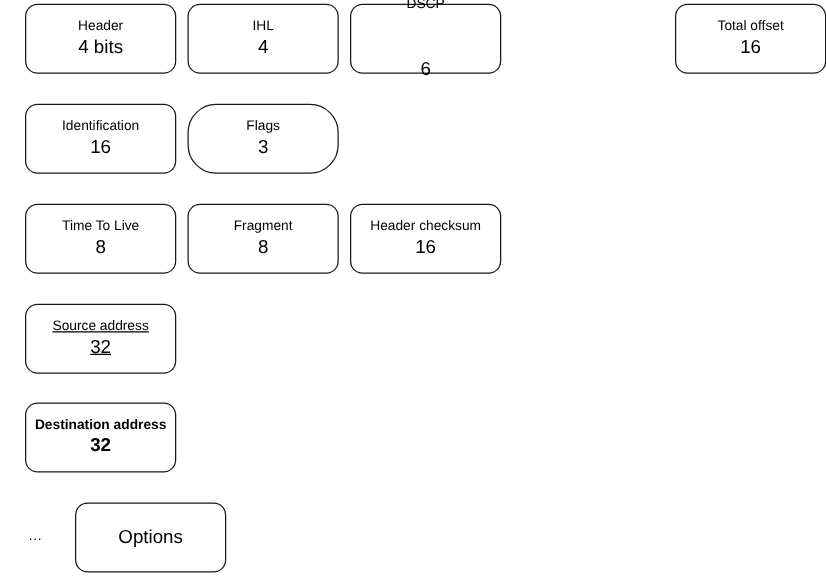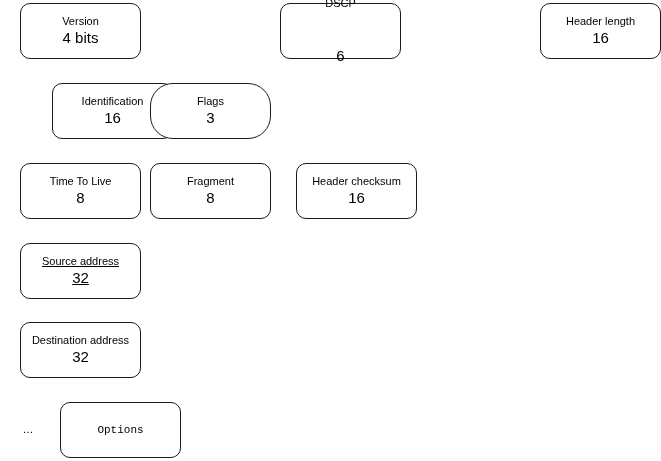--- a/index.html
+++ b/index.html
@@ -44,72 +44,75 @@
   }
   .ellipsis {
     position: absolute;
     font-size: 11px;
     color: #000000;
     letter-spacing: 0.5px;
     line-height: 1;
     white-space: nowrap;
   }
   .single-label {
-    font-size: 11px;
+    font-size: 15px;
     color: #000000;
     white-space: nowrap;
-    font-family: Liberation Mono, monospace;
   }
 </style>
 </head>
 <body>
 
 <div id="canvas">
 
   <div class="field-box" style="left:20px; top:3px; width:121px; height:56px;">
-    <span class="field-name">Version</span>
+    <span class="field-name">Header</span>
     <span class="field-bits">4 bits</span>
+  </div>
+  <div class="field-box" style="left:150px; top:3px; width:121px; height:56px;">
+    <span class="field-name">IHL</span>
+    <span class="field-bits">4</span>
   </div>
   <div class="field-box" style="left:280px; top:3px; width:121px; height:56px;gap:36px;">
     <span class="field-name">DSCP</span>
     <span class="field-bits">6</span>
   </div>
   <div class="field-box" style="left:540px; top:3px; width:121px; height:56px;">
-    <span class="field-name">Header length</span>
+    <span class="field-name">Total offset</span>
     <span class="field-bits">16</span>
   </div>
 
-  <div class="field-box" style="left:20px; top:83px; width:121px; height:56px;margin-left:32px;">
+  <div class="field-box" style="left:20px; top:83px; width:121px; height:56px;">
     <span class="field-name">Identification</span>
     <span class="field-bits">16</span>
   </div>
   <div class="field-box" style="left:150px; top:83px; width:121px; height:56px;border-radius:23px;">
     <span class="field-name">Flags</span>
     <span class="field-bits">3</span>
   </div>
 
   <div class="field-box" style="left:20px; top:163px; width:121px; height:56px;">
     <span class="field-name">Time To Live</span>
     <span class="field-bits">8</span>
   </div>
   <div class="field-box" style="left:150px; top:163px; width:121px; height:56px;">
     <span class="field-name">Fragment</span>
     <span class="field-bits">8</span>
   </div>
-  <div class="field-box" style="left:280px; top:163px; width:121px; height:56px;margin-left:16px;">
+  <div class="field-box" style="left:280px; top:163px; width:121px; height:56px;">
     <span class="field-name">Header checksum</span>
     <span class="field-bits">16</span>
   </div>
 
   <div class="field-box" style="left:20px; top:243px; width:121px; height:56px;text-decoration:underline;">
     <span class="field-name">Source address</span>
     <span class="field-bits">32</span>
   </div>
 
-  <div class="field-box" style="left:20px; top:322px; width:121px; height:56px;">
+  <div class="field-box" style="left:20px; top:322px; width:121px; height:56px;font-weight:bold;">
     <span class="field-name">Destination address</span>
     <span class="field-bits">32</span>
   </div>
 
   <div class="ellipsis" style="left:23px; top:424px;">...</div>
   <div class="field-box" style="left:60px; top:402px; width:121px; height:56px;">
     <span class="single-label">Options</span>
   </div>
 
 </div>

